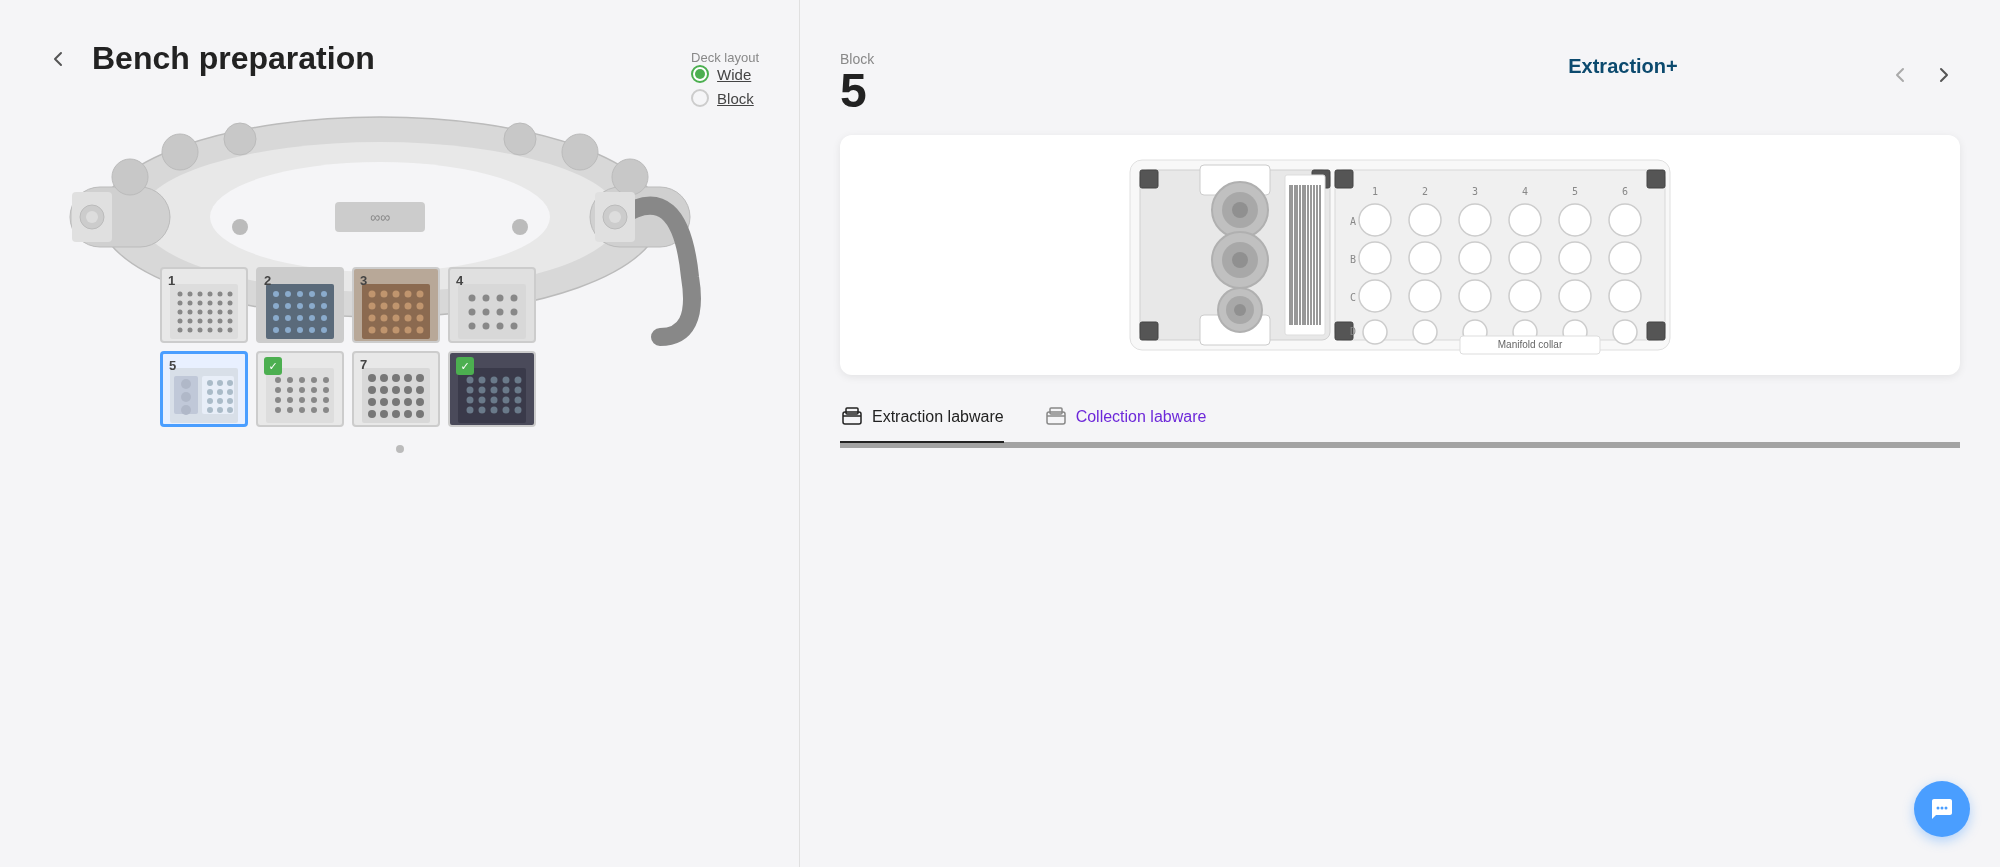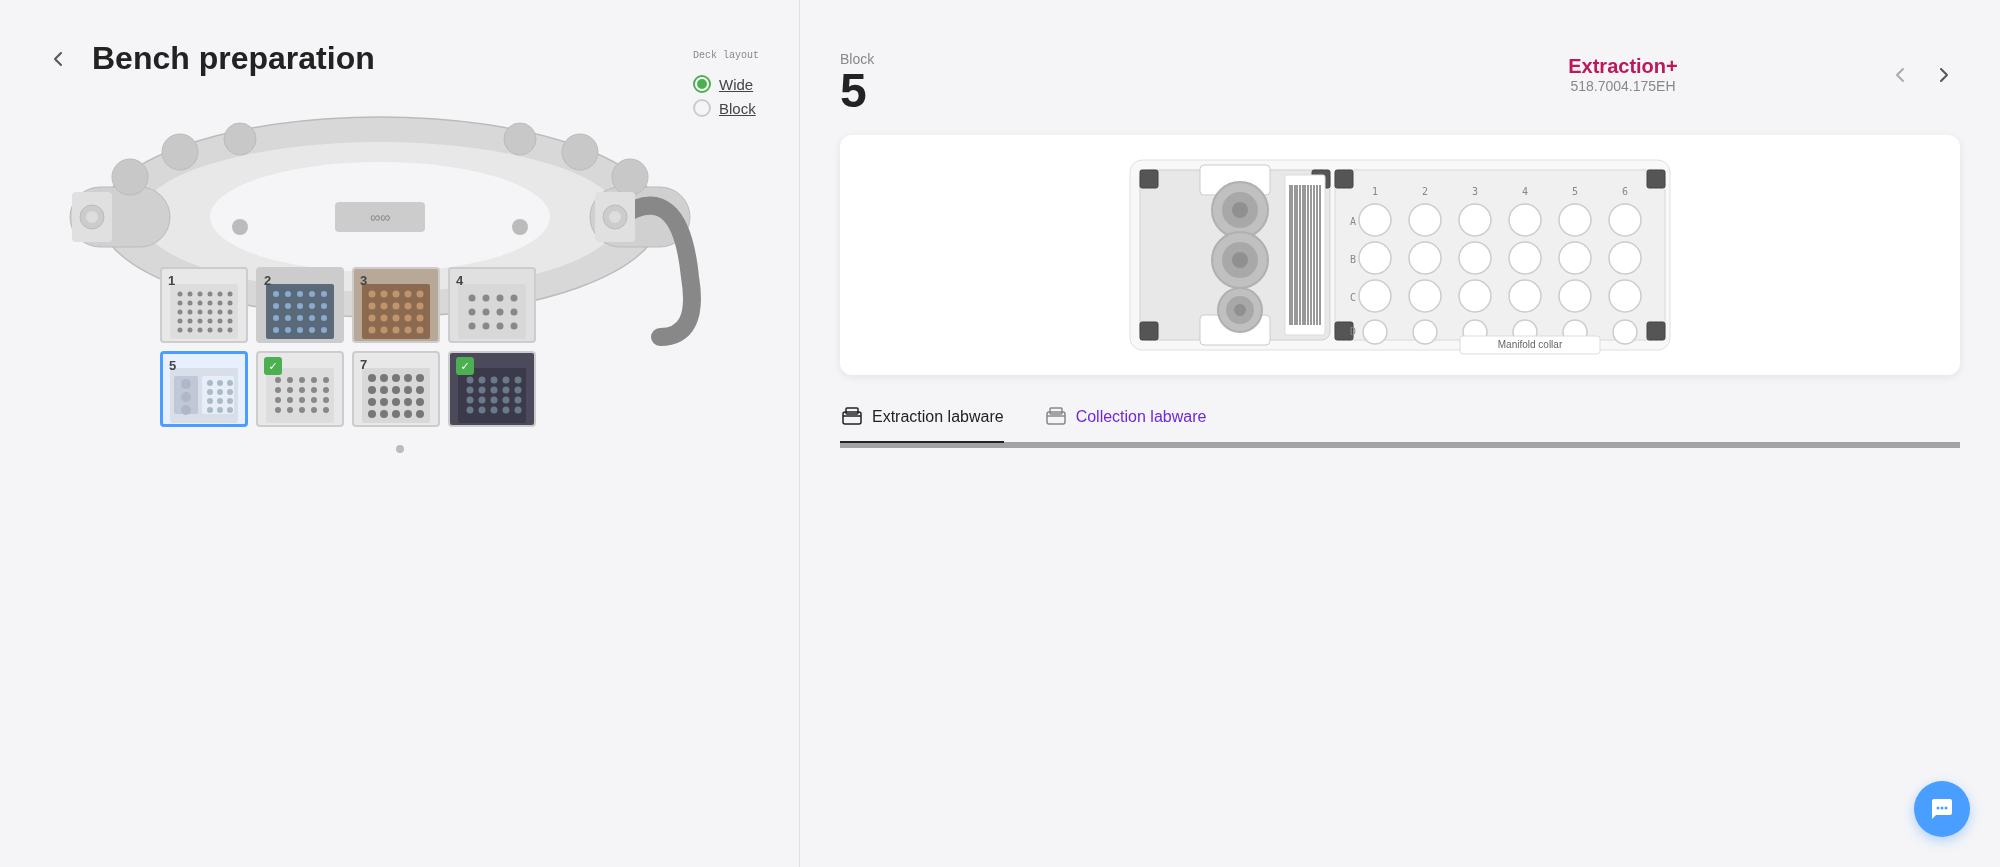--- a/index.html
+++ b/index.html
@@ -50,24 +50,23 @@
       position: absolute;
       top: 50px;
       right: 40px;
       display: flex;
       flex-direction: column;
       align-items: flex-start;
       gap: 0px;
     }
 
     .deck-layout-label {
-      font-size: 10px;
+      font-size: 13px;
       color: #888;
-      margin-bottom: 14px;
-      font-family: Liberation Mono, monospace;
+      margin-bottom: 0;
     }
 
     .radio-group {
       display: flex;
       flex-direction: column;
       gap: 6px;
     }
 
     .radio-item {
       display: flex;
@@ -190,21 +189,21 @@
 
     .product-info {
       flex: 1;
       text-align: center;
       padding-top: 4px;
     }
 
     .product-name {
       font-size: 20px;
       font-weight: 600;
-      color: #be185d;
+      color: #0c4a6e;
     }
 
     .product-code {
       font-size: 14px;
       color: #888;
     }
 
     .nav-arrows {
       display: flex;
       gap: 12px;
@@ -602,21 +601,20 @@
 <div class="right-panel">
   <div class="right-header">
 
     <div class="block-info">
       <div class="block-label">Block</div>
       <div class="block-number-large">5</div>
     </div>
 
     <div class="product-info">
       <div class="product-name">Extraction+</div>
-      <div class="product-code">518.7004.175EH</div>
     </div>
 
     <div class="nav-arrows">
       <div class="nav-arrow">
         <svg width="20" height="20" viewBox="0 0 20 20">
             <path d="M13 4L7 10L13 16" stroke="#aaa" stroke-width="2" stroke-linecap="round" stroke-linejoin="round" fill="none"></path>
           </svg>
       </div>
       <div class="nav-arrow active">
         <svg width="20" height="20" viewBox="0 0 20 20">

